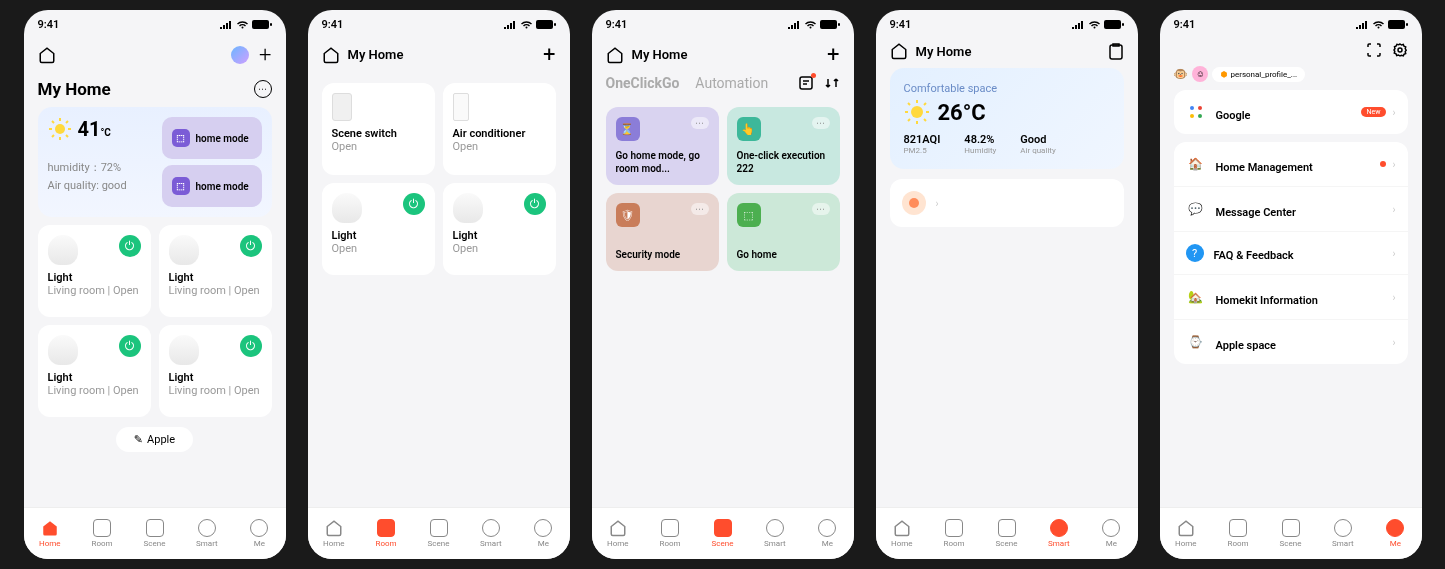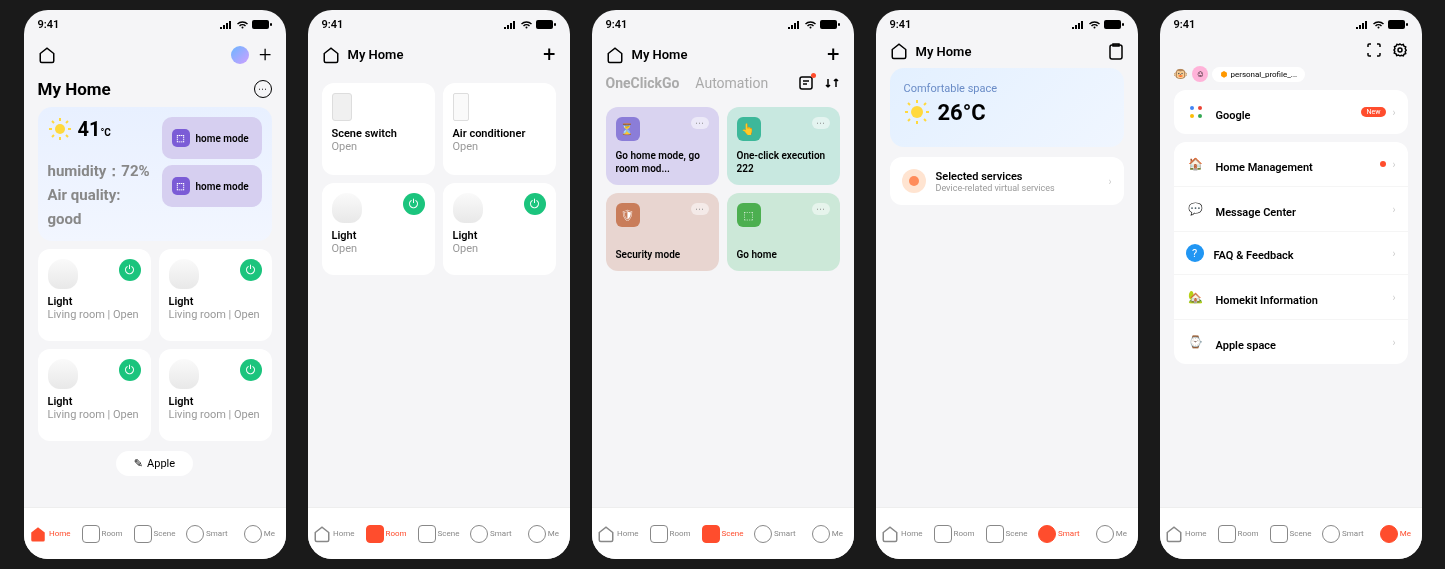--- a/index.html
+++ b/index.html
@@ -8,27 +8,27 @@
 .statusbar { height: 28px; display: flex; justify-content: space-between; align-items: center; padding: 0 14px; font-size: 11px; font-weight: 600; }
 .status-icons { display: flex; gap: 3px; align-items: center; }
 .header { padding: 4px 14px 8px; display: flex; justify-content: space-between; align-items: center; }
 .hdr-left { display: flex; align-items: center; gap: 8px; font-size: 13px; font-weight: 600; }
 .hdr-right { display: flex; align-items: center; gap: 10px; }
 .homeicon { width: 18px; height: 18px; display: inline-flex; align-items:center; justify-content:center; }
 .title-row { padding: 4px 14px 8px; display: flex; justify-content: space-between; align-items: center; }
 .big-title { font-size: 17px; font-weight: 700; }
 .content { flex: 1; overflow: hidden; padding: 0 14px; }
 .tabbar { height: 52px; background: #fff; display: flex; border-top: 1px solid #eee; }
-.tab { flex: 1; display: flex; flex-direction: row; align-items: center; justify-content: center; gap: 2px; font-size: 8px; color: #888; }
+.tab { flex: 1; display: flex; flex-direction: column; align-items: center; justify-content: center; gap: 2px; font-size: 8px; color: #888; }
 .tab.active { color: #ff4d2d; }
 .tabicon { width: 18px; height: 18px; border: 1.5px solid currentColor; border-radius: 4px; }
 .weather-card { background: linear-gradient(180deg,#e8f0ff 0%, #f2f6ff 100%); border-radius: 14px; padding: 10px; display: flex; gap: 8px; }
 .w-left { flex:1; }
 .temp { font-size: 20px; font-weight: 700; display:flex; align-items:center; gap:6px;}
-.small-text { font-size: 15px; color: #888; line-height: 1.6; font-weight: bold; }
+.small-text { font-size: 11px; color: #888; line-height: 1.6; }
 .mode-col { display:flex; flex-direction:column; gap:6px; }
 .mode-card { background:#d6cff0; border-radius:10px; padding:6px 10px; display:flex; align-items:center; gap:6px; font-size:10px; font-weight:600; width:100px; height:42px;}
 .mode-ico { width:18px;height:18px;background:#7b5cd6;border-radius:5px;display:flex;align-items:center;justify-content:center;color:#fff;font-size:9px;}
 .grid2 { display:grid; grid-template-columns:1fr 1fr; gap:8px; margin-top:8px;}
 .device-card{ background:#fff; border-radius:12px; padding:10px; position:relative; min-height:92px;}
 .device-img { width:30px; height:30px; background:linear-gradient(180deg,#fafafa,#e8e8e8); border-radius:50% 50% 40% 40%; margin-bottom:6px;}
 .device-sw { margin-bottom:6px; width:20px; height:28px; background:#f0f0f0; border:1px solid #ddd; border-radius:3px;}
 .device-ac { margin-bottom:6px; width:16px; height:28px; background:#fafafa; border:1px solid #ddd; border-radius:2px;}
 .power { position:absolute; top:10px; right:10px; width:22px;height:22px;border-radius:50%;background:#1bc47d;display:flex;align-items:center;justify-content:center;color:#fff;font-size:12px;}
 .d-name{font-size:11px;font-weight:600;}
@@ -428,31 +428,41 @@
               <line x1="1" y1="13" x2="4" y2="13"></line>
               <line x1="22" y1="13" x2="25" y2="13"></line>
               <line x1="4" y1="4" x2="6" y2="6"></line>
               <line x1="20" y1="20" x2="22" y2="22"></line>
               <line x1="4" y1="22" x2="6" y2="20"></line>
               <line x1="20" y1="6" x2="22" y2="4"></line>
             </g>
           </svg>
         <span>26°C</span>
       </div>
+      <div class="sw-row">
+        <div class="sw-item">
+            <div class="v">821AQI</div>
+            <div class="l">PM2.5</div>
+          </div>
+        <div class="sw-item">
+            <div class="v">48.2%</div>
+            <div class="l">Humidity</div>
+          </div>
+        <div class="sw-item">
+            <div class="v">Good</div>
+            <div class="l">Air quality</div>
+          </div>
+      </div>
     </div>
     <div class="serv-card">
       <div class="serv-ico">
           <svg width="14" height="14">
             <circle cx="7" cy="7" r="5" fill="#ff8c5a"></circle>
           </svg>
         </div>
-      <div class="serv-txt" style="flex:1;">
-        <div class="t">Selected services</div>
-        <div class="s">Device-related virtual services</div>
-      </div>
       <span class="chev">›</span>
     </div>
   </div>
   <div class="tabbar">
     <div class="tab">
         <svg width="18" height="18" viewBox="0 0 24 24" fill="none" stroke="currentColor" stroke-width="2">
           <path d="M3 10l9-7 9 7v10a2 2 0 01-2 2H5a2 2 0 01-2-2z"></path>
         </svg>
         <span>Home</span>
       </div>

